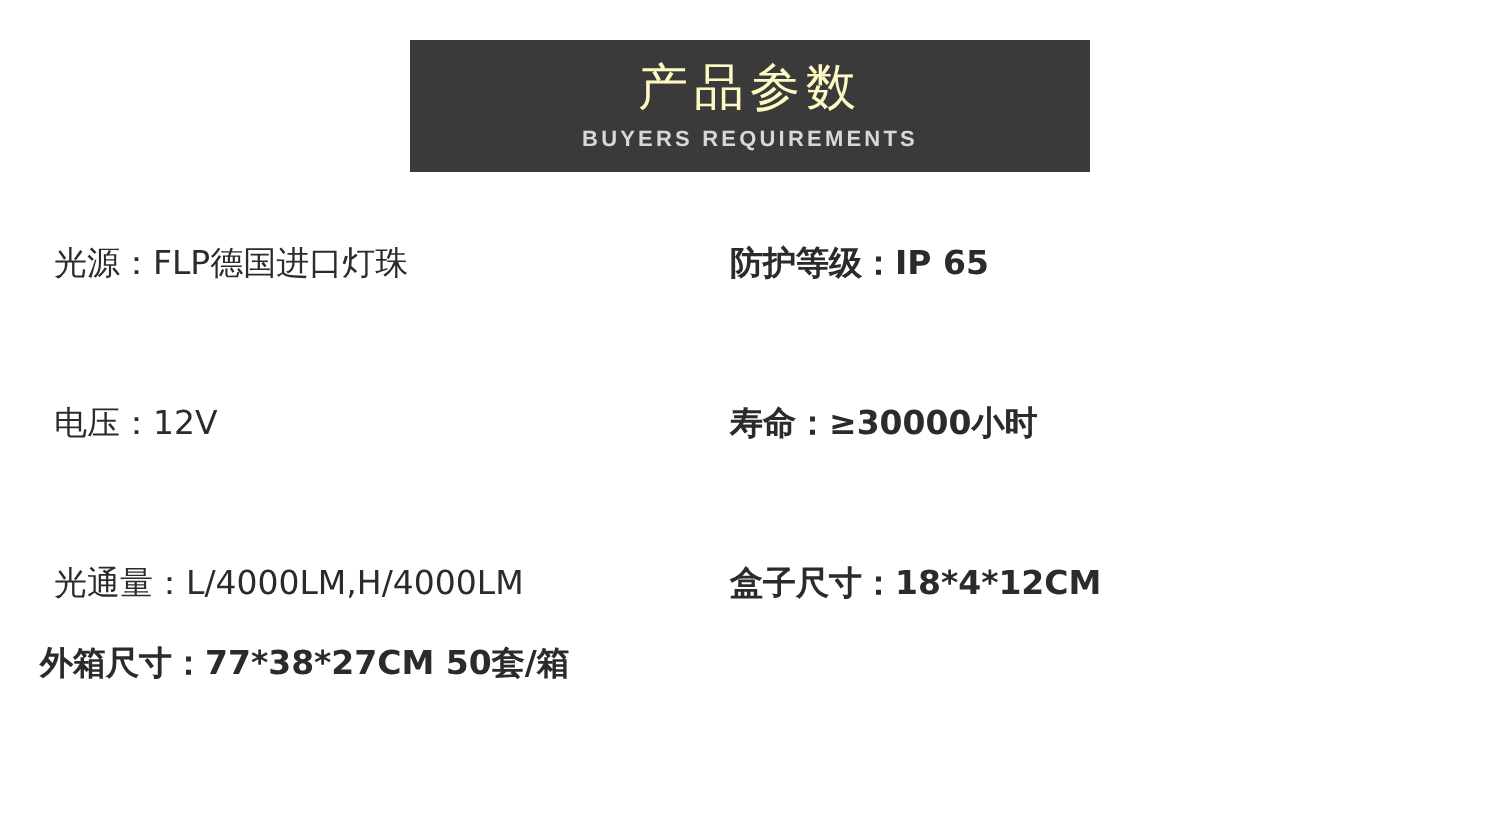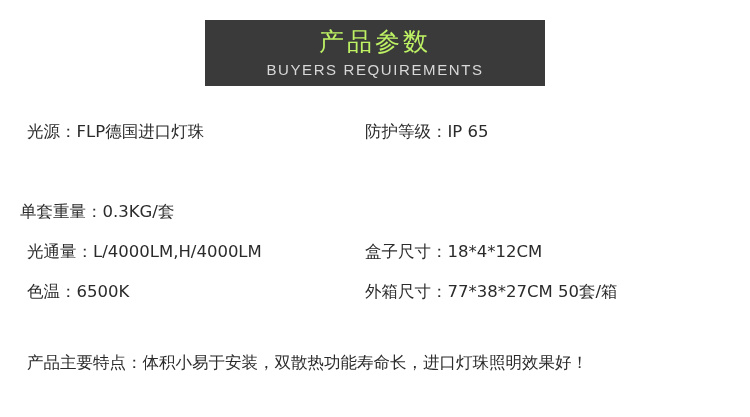--- a/index.html
+++ b/index.html
@@ -26,34 +26,35 @@
     top: 20px;
     width: 340px;
     height: 66px;
     background: #3a3a3a;
     display: flex;
     flex-direction: column;
     align-items: center;
     justify-content: center;
   }
   .header-title {
-    color: #bef264;
+    color: #fef9c3;
     font-size: 25px;
     letter-spacing: 3px;
     line-height: 1.1;
     font-family: "DejaVu Sans", sans-serif;
     font-weight: normal;
     text-align: center;
   }
   .header-sub {
     color: #d8d8d8;
-    font-size: 15px;
+    font-size: 11px;
     letter-spacing: 1.6px;
     margin-top: 6px;
     font-family: "Liberation Sans", sans-serif;
+    font-weight: bold;
   }
   
   .spec-grid {
     position: absolute;
     left: 0;
     top: 112px;
     width: 750px;
   }
   .spec-row {
     display: flex;
@@ -69,20 +70,21 @@
   }
   .spec-cell.left {
     width: 345px;
     padding-left: 27px;
     box-sizing: border-box;
   }
   .spec-cell.right {
     width: 405px;
     padding-left: 20px;
     box-sizing: border-box;
+    font-weight: bold;
   }
   .footer-note {
     position: absolute;
     left: 27px;
     top: 352px;
     font-size: 16.5px;
     color: #2b2b2b;
     font-family: "DejaVu Sans", sans-serif;
     white-space: nowrap;
   }
@@ -100,32 +102,33 @@
   <div class="spec-grid">
 
     <div class="spec-row">
       <div class="spec-cell left">光源：FLP德国进口灯珠</div>
       <div class="spec-cell right">防护等级：IP 65</div>
     </div>
 
     <div class="spec-row">
     </div>
 
+    <div class="spec-row">
+      <div class="spec-cell left">电压：12V</div>
+      <div class="spec-cell right">寿命：≥30000小时</div>
+    </div>
 
     <div class="spec-row">
-      <div class="spec-cell right">单套重量：0.3KG/套</div>
     </div>
 
     <div class="spec-row">
       <div class="spec-cell left">光通量：L/4000LM,H/4000LM</div>
       <div class="spec-cell right">盒子尺寸：18*4*12CM</div>
     </div>
 
     <div class="spec-row">
-      <div class="spec-cell left">色温：6500K</div>
       <div class="spec-cell right">外箱尺寸：77*38*27CM   50套/箱</div>
     </div>
 
   </div>
 
-  <div class="footer-note">产品主要特点：体积小易于安装，双散热功能寿命长，进口灯珠照明效果好！</div>
 
 </div>
 
 </body></html>

